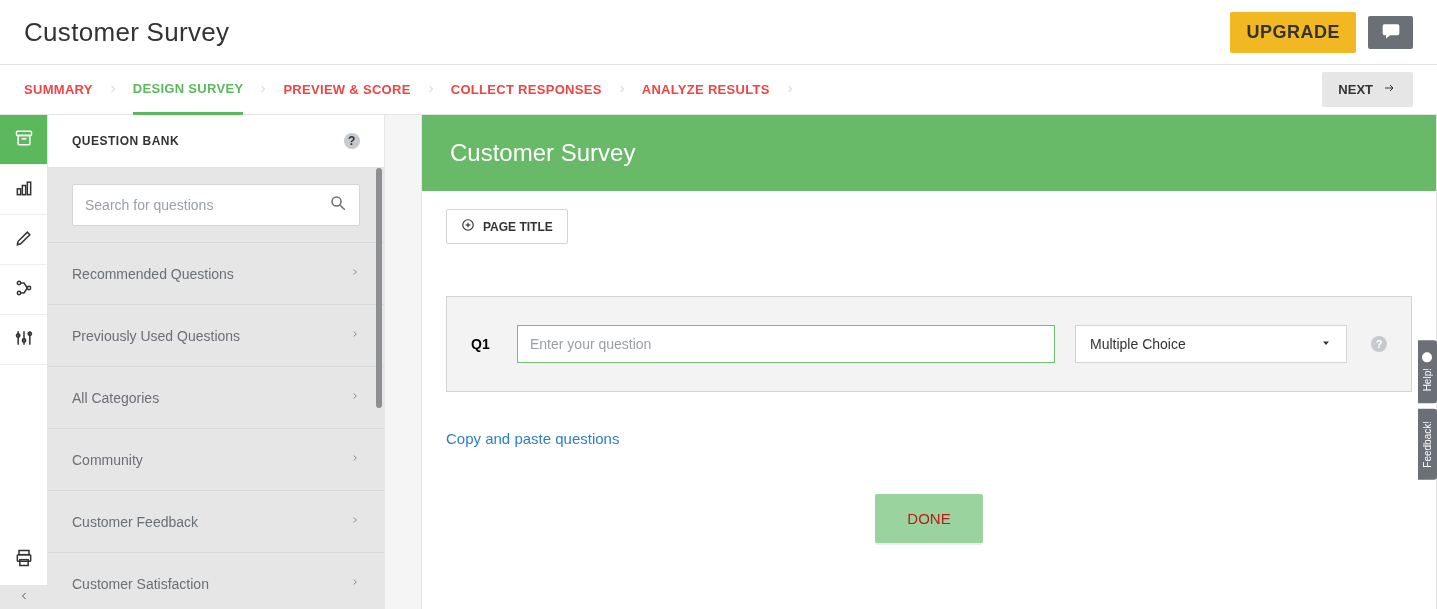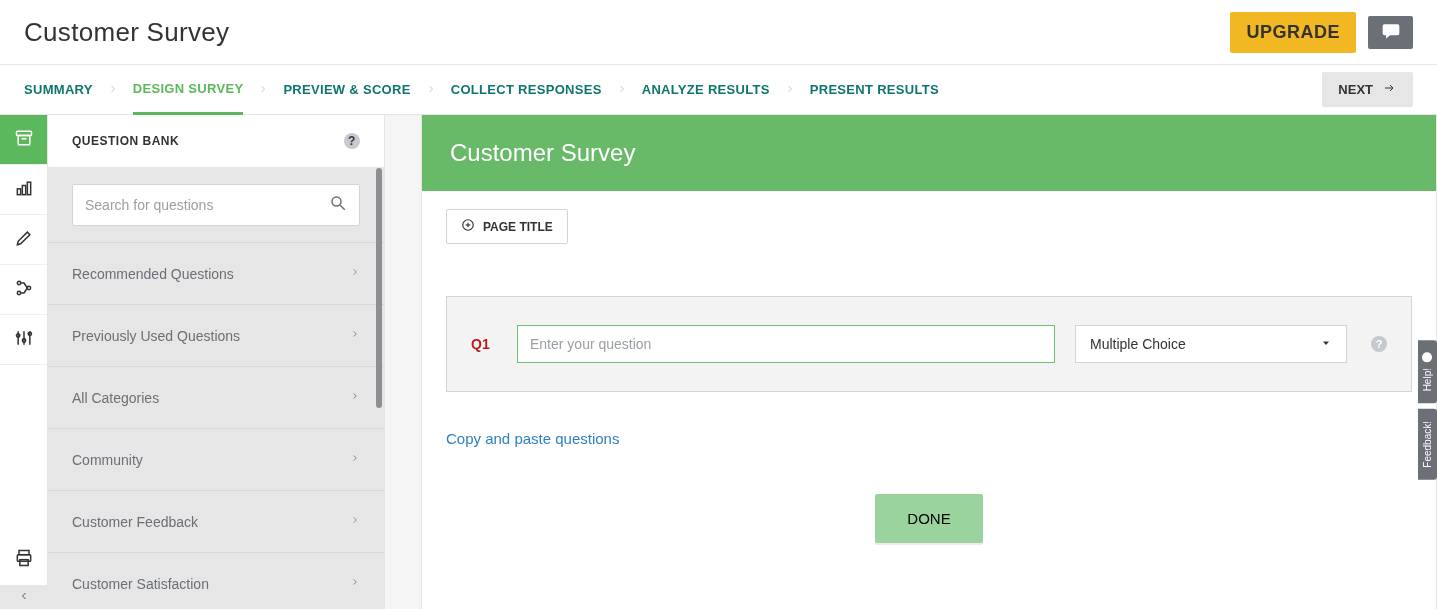--- a/index.html
+++ b/index.html
@@ -21,21 +21,21 @@
       display:flex; align-items:center; justify-content:center; cursor:pointer;
     }
     .btn-chat svg { width:22px; height:20px; fill:#fff; }
 
     
     .tabs-row {
       display:flex; align-items:center; justify-content:space-between;
       padding:0 24px; border-bottom:1px solid #e5e5e5; height:50px;
     }
     .tabs { display:flex; align-items:center; gap:14px; }
-    .tab { font-size:13px; font-weight:700; color:#0f766e; letter-spacing:.3px; cursor:pointer; padding:16px 0; }
+    .tab { font-size:13px; font-weight:700; color:#ef4444; letter-spacing:.3px; cursor:pointer; padding:16px 0; }
     .tab.active { color:#5cb85c; border-bottom:3px solid #5cb85c; margin-bottom:-1px; }
     .arrow-sep svg { width:12px; height:12px; stroke:#c6cace; fill:none; stroke-width:2; }
     .btn-next {
       background:#e6e6e6; border:none; padding:10px 16px; font-size:13px; font-weight:700;
       color:#333; display:flex; align-items:center; gap:8px; border-radius:2px; cursor:pointer;
     }
     .btn-next svg { width:16px; height:12px; stroke:#333; fill:none; stroke-width:2; }
 
     
     .body { display:flex; height:calc(609px - 65px - 50px); }
@@ -99,38 +99,38 @@
       background:#fff; border:1px solid #d2d4d8; padding:8px 14px; font-size:12px;
       font-weight:700; color:#333; display:inline-flex; align-items:center; gap:8px;
       border-radius:2px; cursor:pointer;
     }
     .page-title-btn svg { width:14px; height:14px; stroke:#333; fill:none; stroke-width:2; }
 
     .question-block {
       margin-top:52px; border:1px solid #d2d4d8; background:#f3f3f3;
       padding:28px 24px; display:flex; align-items:center; gap:20px;
     }
-    .q-label { font-weight:700; font-size:14px; color:#b91c1c; min-width:26px; }
+    .q-label { font-weight:700; font-size:14px; color:#000000; min-width:26px; }
     .q-input {
       flex:1; height:38px; border:1px solid #6fbf73; padding:0 12px; font-size:14px;
       outline:none; background:#fff;
     }
     .q-input::placeholder { color:#9aa0a6; }
     .q-select {
       width:272px; height:38px; border:1px solid #d2d4d8; background:#fff;
       display:flex; align-items:center; justify-content:space-between;
       padding:0 14px; font-size:14px; color:#333; cursor:pointer;
     }
     .q-select svg { width:12px; height:12px; fill:#333; }
 
     .copy-link { text-align:left; margin-top:38px; }
     .copy-link a { color:#2f80c2; text-decoration:none; font-size:15px; cursor:pointer; }
     .done-wrap { text-align:center; margin-top:46px; }
     .done-btn {
-      background:#9bd39f; color:#000000; font-size:15px; font-weight:500;
+      background:#9bd39f; color:#b91c1c; font-size:15px; font-weight:500;
       border:none; padding:16px 32px; border-radius:2px; cursor:pointer;
       box-shadow:0 2px 0 rgba(0,0,0,.08);
     }
 
     
     .float-tabs { position:absolute; right:0; top:340px; display:flex; flex-direction:column; gap:6px; }
     .float-tab {
       background:#6b6f76; color:#fff; font-size:10px; padding:12px 4px;
       writing-mode:vertical-rl; transform:rotate(180deg); border-radius:3px 0 0 3px;
       display:flex; align-items:center; gap:6px; cursor:pointer;
@@ -169,21 +169,20 @@
           <polyline points="9 6 15 12 9 18"></polyline>
         </svg></span>
     <span class="tab">COLLECT RESPONSES</span>
     <span class="arrow-sep"><svg viewBox="0 0 24 24">
           <polyline points="9 6 15 12 9 18"></polyline>
         </svg></span>
     <span class="tab">ANALYZE RESULTS</span>
     <span class="arrow-sep"><svg viewBox="0 0 24 24">
           <polyline points="9 6 15 12 9 18"></polyline>
         </svg></span>
-    <span class="tab">PRESENT RESULTS</span>
   </div>
   <button class="btn-next">
     <span>NEXT</span>
     <span><svg viewBox="0 0 24 24">
           <line x1="4" y1="12" x2="20" y2="12"></line>
           <polyline points="14 6 20 12 14 18"></polyline>
         </svg></span>
   </button>
 </div>
 

